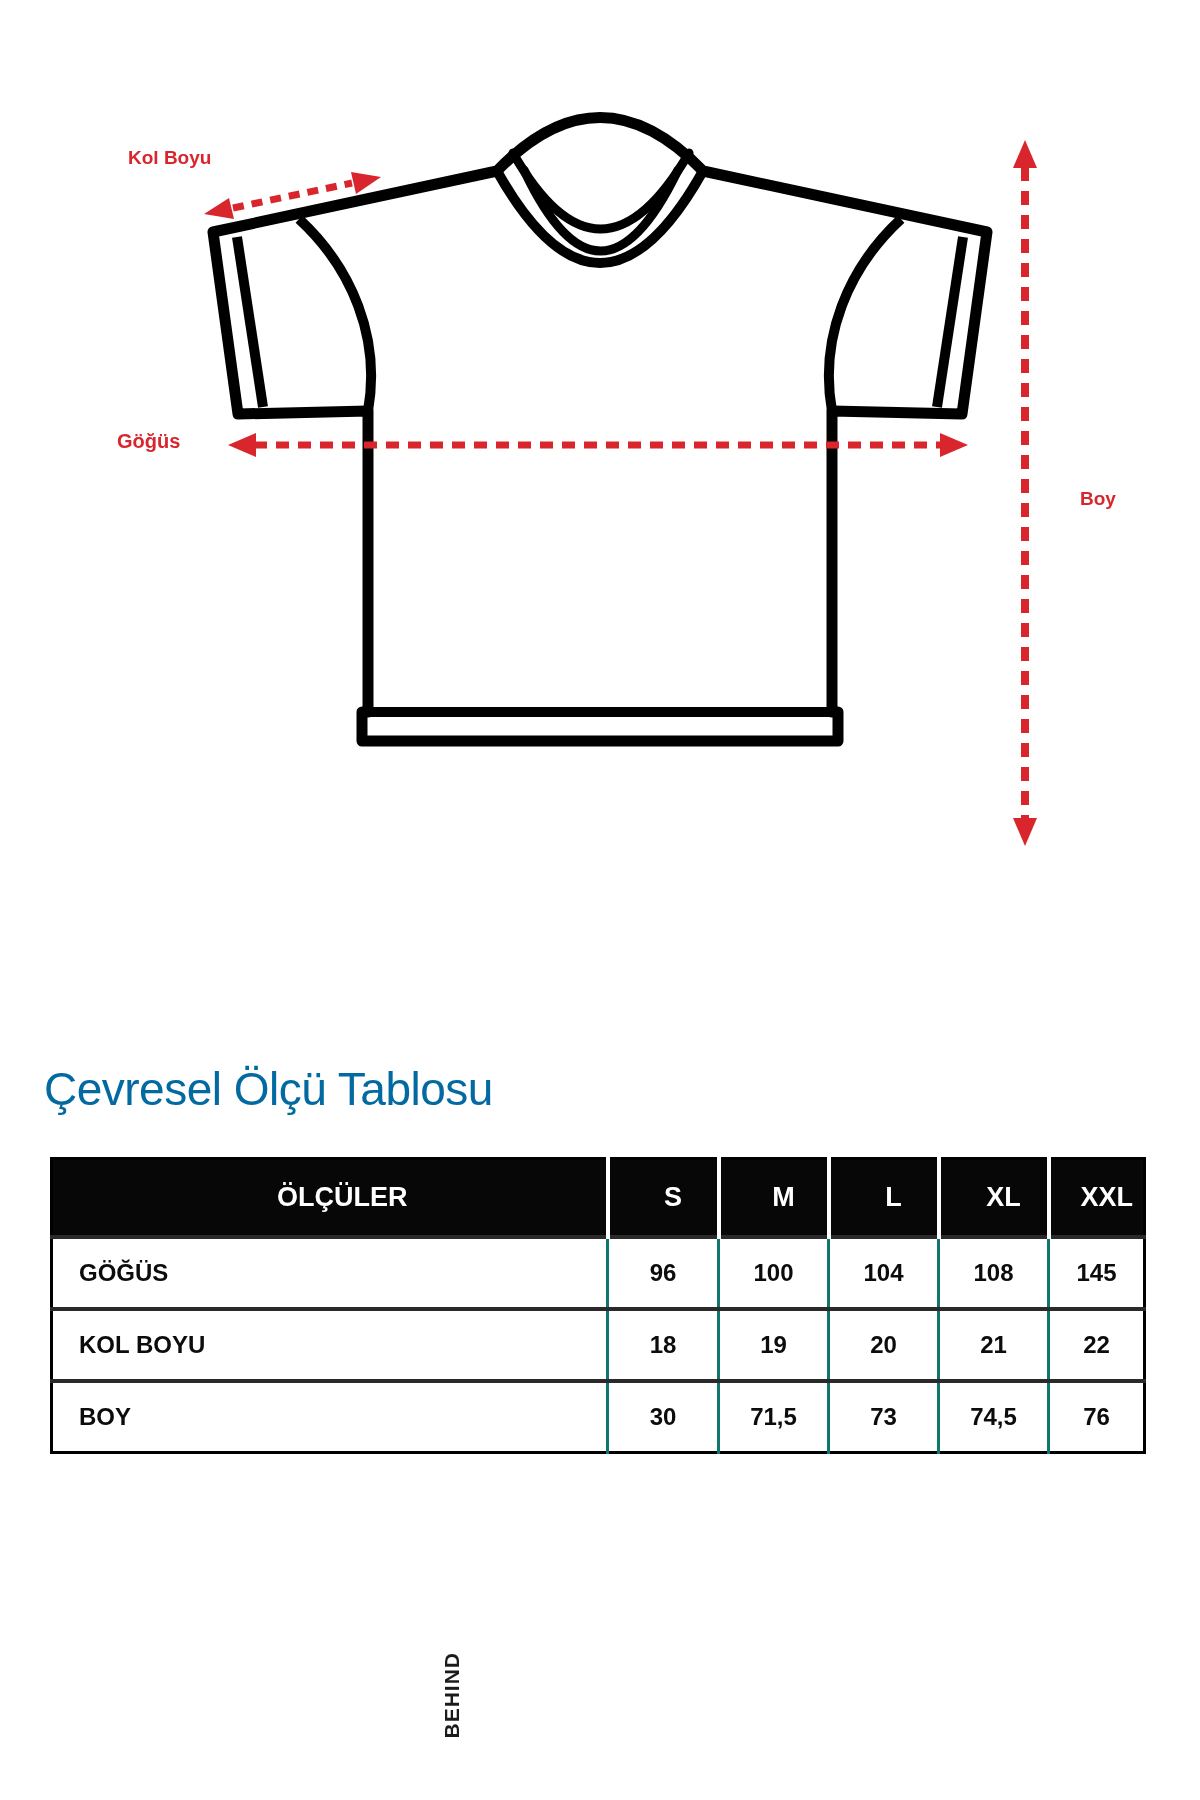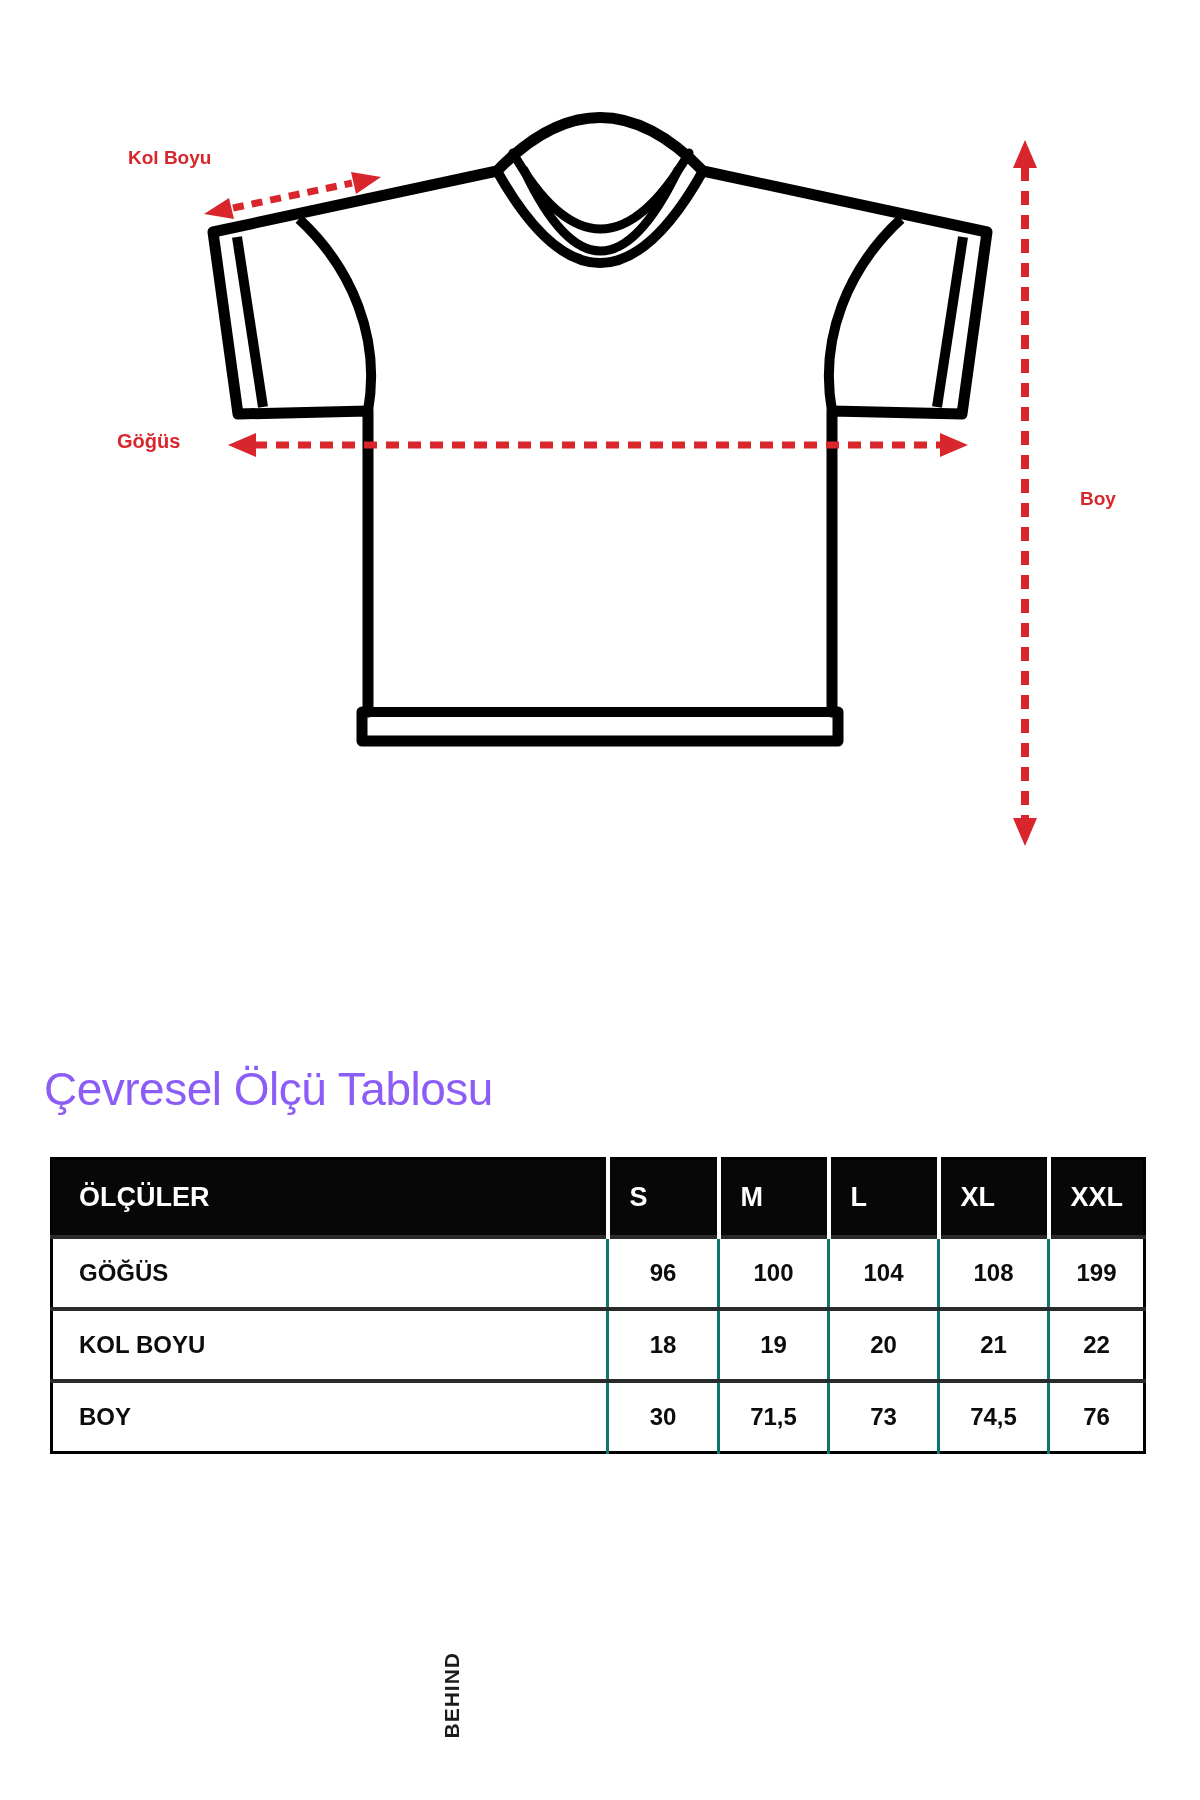--- a/index.html
+++ b/index.html
@@ -8,28 +8,28 @@
 
   
   .diagram-svg { position:absolute; left:0; top:0; }
   .red-label { position:absolute; color:#d8262c; font-weight:bold; line-height:1; white-space:nowrap; }
   .label-kol { left:128px; top:148px; font-size:19px; }
   .label-gogus { left:117px; top:431px; font-size:20px; }
   .label-boy { left:1080px; top:489px; font-size:19px; }
 
   
   .section-title { position:absolute; left:44px; top:1062px; font-size:46px; font-weight:400;
-                   color:#8b5cf6; letter-spacing:-0.5px; white-space:nowrap; }
+                   color:#0369a1; letter-spacing:-0.5px; white-space:nowrap; }
 
   
   .size-table { position:absolute; left:50px; top:1157px; width:1093px;
                 border-collapse:collapse; table-layout:fixed; border:3px solid #000; }
   .size-table th, .size-table td { box-sizing:border-box; overflow:hidden; }
   .size-table thead th { background:#070707; color:#fff; height:78px; font-size:27px; font-weight:bold;
-                         text-align:left; padding:0 0 0 20px; }
+                         text-align:center; padding:0 0 0 20px; }
   .size-table thead th:first-child { padding-left:26px; }
   .size-table thead th + th { border-left:4px solid #fff; }
   .size-table tbody td { height:72px; font-size:24px; font-weight:bold; color:#0c0c0c;
                          border-top:4px solid #2a2a2a; background:#fff; }
   .size-table tbody td + td { border-left:3px solid #0f766e; text-align:center; }
   .size-table tbody td:first-child { padding-left:26px; text-align:left; }
 
   
   .brand-logo { position:absolute; left:441px; top:1652px; display:flex; align-items:flex-end; color:#1b1b1b; }
   .behind-wordmark { writing-mode:vertical-rl; transform:rotate(180deg); font-size:21px; font-weight:bold;
@@ -103,21 +103,21 @@
         <th>XXL</th>
       </tr>
     </thead>
     <tbody>
       <tr>
         <td>GÖĞÜS</td>
         <td>96</td>
         <td>100</td>
         <td>104</td>
         <td>108</td>
-        <td>199</td>
+        <td>145</td>
       </tr>
       <tr>
         <td>KOL BOYU</td>
         <td>18</td>
         <td>19</td>
         <td>20</td>
         <td>21</td>
         <td>22</td>
       </tr>
       <tr>

